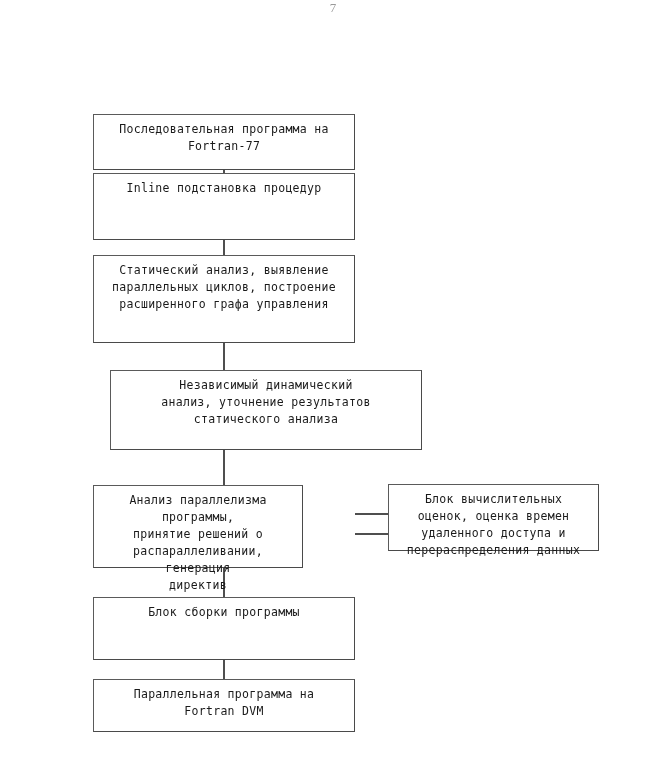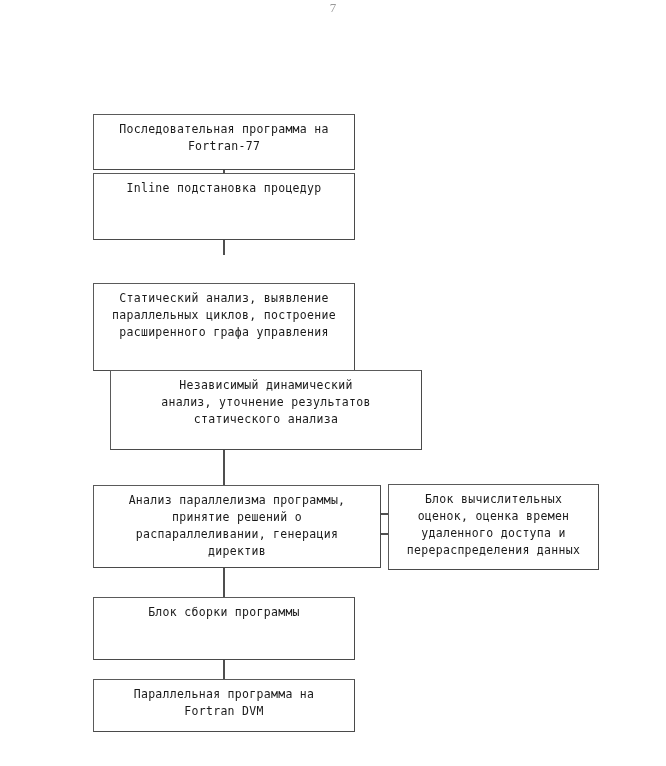--- a/index.html
+++ b/index.html
@@ -103,44 +103,44 @@
       <div class="connector-v" style="left: 223px; top: 648px; height: 31px;"></div>
       <div class="connector-h" style="left: 355px; top: 513px; width: 33px;"></div>
       <div class="connector-h" style="left: 355px; top: 533px; width: 33px;"></div>
       <div class="node" style="left: 93px; top: 89px; width: 262px; height: 56px; margin-top: 25px;">
         <div class="node-text">Последовательная программа на
 Fortran-77</div>
       </div>
       <div class="node" style="left: 93px; top: 173px; width: 262px; height: 67px;">
         <div class="node-text">Inline подстановка процедур</div>
       </div>
-      <div class="node" style="left: 93px; top: 255px; width: 262px; height: 88px; margin-top: 28px;">
+      <div class="node" style="left: 93px; top: 255px; width: 262px; height: 88px;">
         <div class="node-text">Статический анализ, выявление
 параллельных циклов, построение
 расширенного графа управления</div>
       </div>
       <div class="node" style="left: 110px; top: 370px; width: 312px; height: 80px;">
         <div class="node-text">Независимый динамический
 анализ, уточнение результатов
 статического анализа</div>
       </div>
-      <div class="node" style="left: 93px; top: 485px; width: 288px; height: 83px; padding-left: 25px;">
+      <div class="node" style="left: 93px; top: 485px; width: 210px; height: 83px; padding-left: 25px;">
         <div class="node-text">Анализ параллелизма программы,
 принятие решений о
 распараллеливании, генерация
 директив</div>
       </div>
       <div class="node" style="left: 93px; top: 597px; width: 262px; height: 63px;">
         <div class="node-text">Блок сборки программы</div>
       </div>
       <div class="node" style="left: 93px; top: 679px; width: 262px; height: 53px;">
         <div class="node-text">Параллельная программа на
 Fortran DVM</div>
       </div>
-      <div class="node" style="left: 388px; top: 484px; width: 211px; height: 86px;">
+      <div class="node" style="left: 388px; top: 484px; width: 211px; height: 67px;">
         <div class="node-text">Блок вычислительных
 оценок, оценка времен
 удаленного доступа и
 перераспределения данных</div>
       </div>
     </div>
 
 </div>
 
 </body></html>

